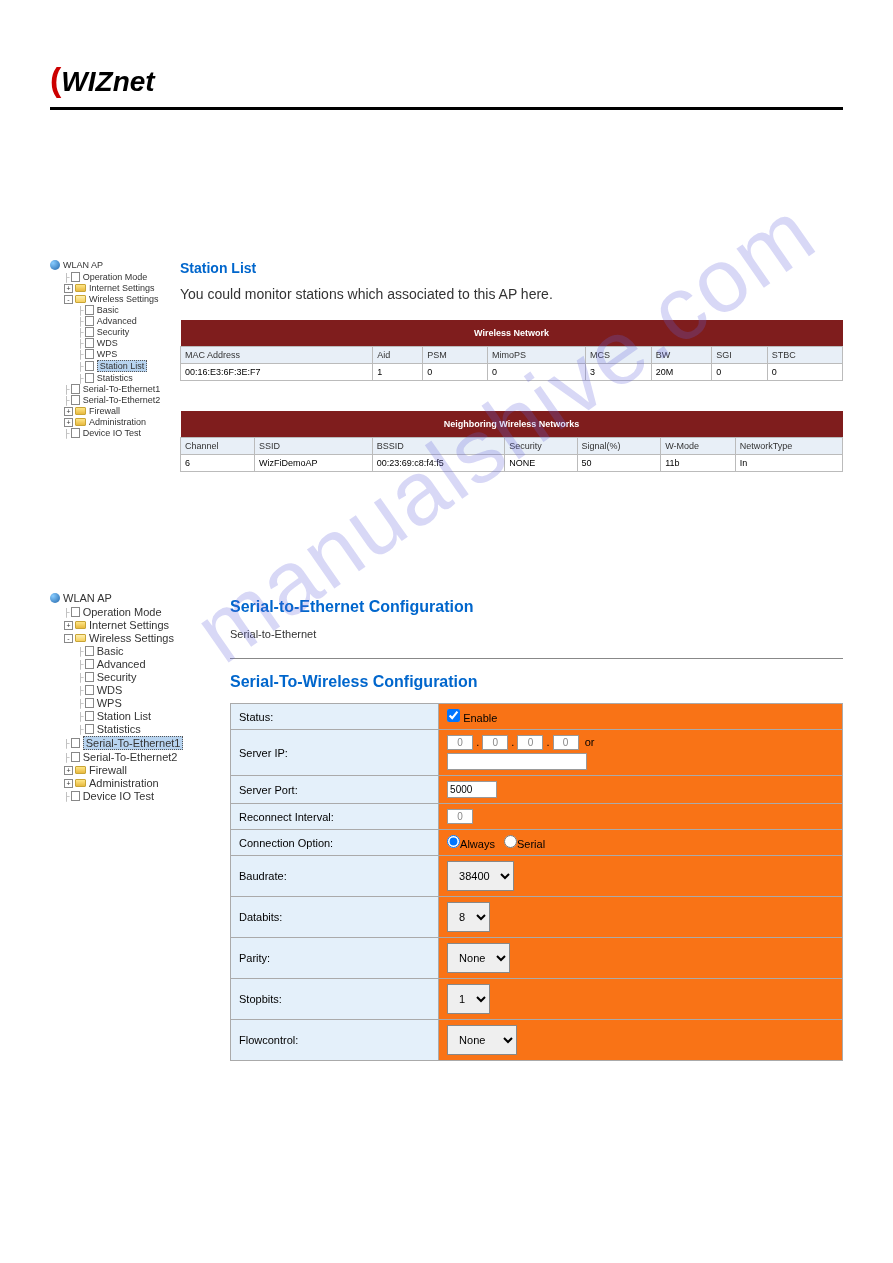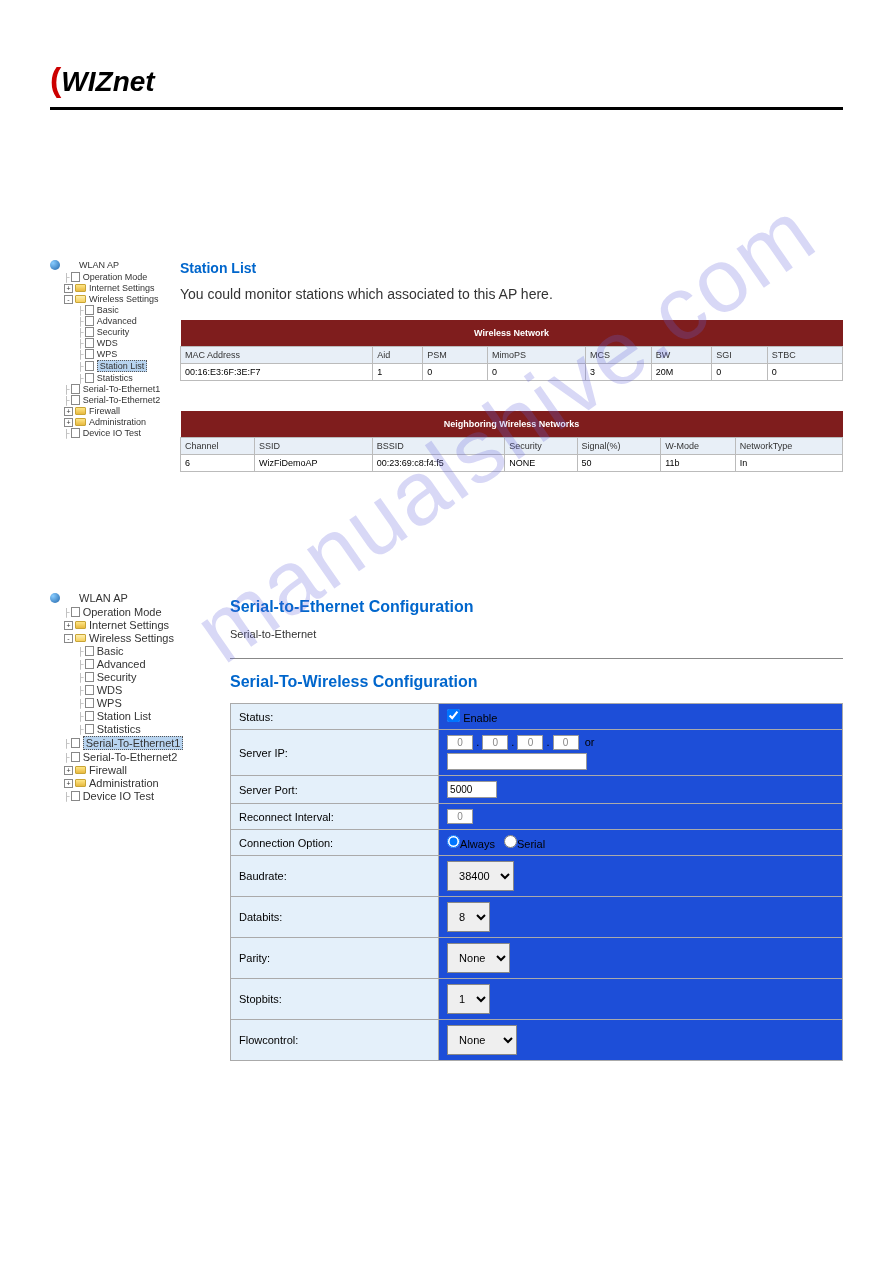--- a/index.html
+++ b/index.html
@@ -7,21 +7,21 @@
   .page { padding: 60px 50px 40px 50px; position: relative; }
   .logo { margin-bottom: 8px; }
   .logo-text { font-size: 28px; font-weight: bold; font-style: italic; color: #000; }
   .logo-c { color: #c00; font-size: 34px; font-weight: bold; }
   .hr-top { border-top: 3px solid #000; margin-bottom: 20px; }
   .watermark { position: absolute; top: 380px; left: 140px; font-size: 90px; color: rgba(100,100,220,0.25); transform: rotate(-35deg); pointer-events: none; font-weight: normal; z-index: 100; letter-spacing: 2px; }
 
   .section { display: flex; margin-bottom: 90px; }
   .tree { width: 130px; font-size: 9px; color: #333; padding-right: 6px; }
   .tree2 { width: 180px; font-size: 11px; color: #333; padding-right: 10px; }
-  .tree-root { display: flex; align-items: center; margin-bottom: 2px; gap: 16px; }
+  .tree-root { display: flex; align-items: center; margin-bottom: 2px; }
   .tree-item, .tree-sub { display: flex; align-items: center; margin-bottom: 1px; }
   .tree-sub { padding-left: 28px; }
   .tree-item { padding-left: 14px; }
   .tree-conn { color: #999; font-size: 8px; margin-right: 1px; }
   .globe-icon { width: 10px; height: 10px; background: radial-gradient(circle at 30% 30%, #8cf, #26a); border-radius: 50%; margin-right: 3px; flex-shrink: 0; }
   .folder-icon { width: 11px; height: 8px; background: linear-gradient(#ffe687,#e8b93f); border: 1px solid #c9a536; border-radius: 1px; margin-right: 3px; flex-shrink: 0; }
   .folder-open { background: linear-gradient(#fff0b0,#f5d060); }
   .page-icon { width: 9px; height: 10px; background: #fff; border: 1px solid #888; margin-right: 3px; flex-shrink: 0; }
   .expand { width: 9px; height: 9px; border: 1px solid #888; font-size: 7px; line-height: 7px; text-align: center; margin-right: 2px; color: #333; flex-shrink: 0; }
   .selected { background: #b8d4f0; border: 1px dotted #555; padding: 0 2px; }
@@ -33,21 +33,21 @@
   .sub-text2 { font-size: 11px; color: #333; margin-bottom: 18px; }
 
   table.data { border-collapse: collapse; width: 100%; font-size: 9px; margin-bottom: 30px; }
   table.data th.section-hdr { background: #7f1d1d; color: #fff; text-align: center; padding: 8px 5px; font-weight: bold; font-size: 9px; }
   table.data td.hdr { background: #e8eff7; border: 1px solid #bbb; padding: 3px 4px; color: #333; }
   table.data td { border: 1px solid #bbb; padding: 3px 4px; }
 
   table.form { border-collapse: collapse; width: 100%; font-size: 11px; margin-top: 6px; }
   table.form td { border: 1px solid #aaa; padding: 5px 8px; }
   table.form td.label { background: #e4f0fa; width: 34%; }
-  table.form td.field { background: #1d4ed8; }
+  table.form td.field { background: #f97316; }
   input[type=text].ip { width: 26px; font-size: 10px; text-align: center; border: 1px solid #999; padding: 1px; color: #888; }
   input[type=text].port { width: 50px; font-size: 10px; border: 1px solid #999; padding: 2px; }
   input[type=text].long { width: 140px; font-size: 10px; border: 1px solid #999; padding: 2px; }
   select { font-size: 11px; border: 1px solid #888; padding: 7px; }
   .hr-thin { border-top: 1px solid #888; margin-bottom: 14px; }
   .radio-lbl, .chk-lbl { font-size: 11px; margin-right: 6px; }
 </style>
 </head>
 <body>
 

